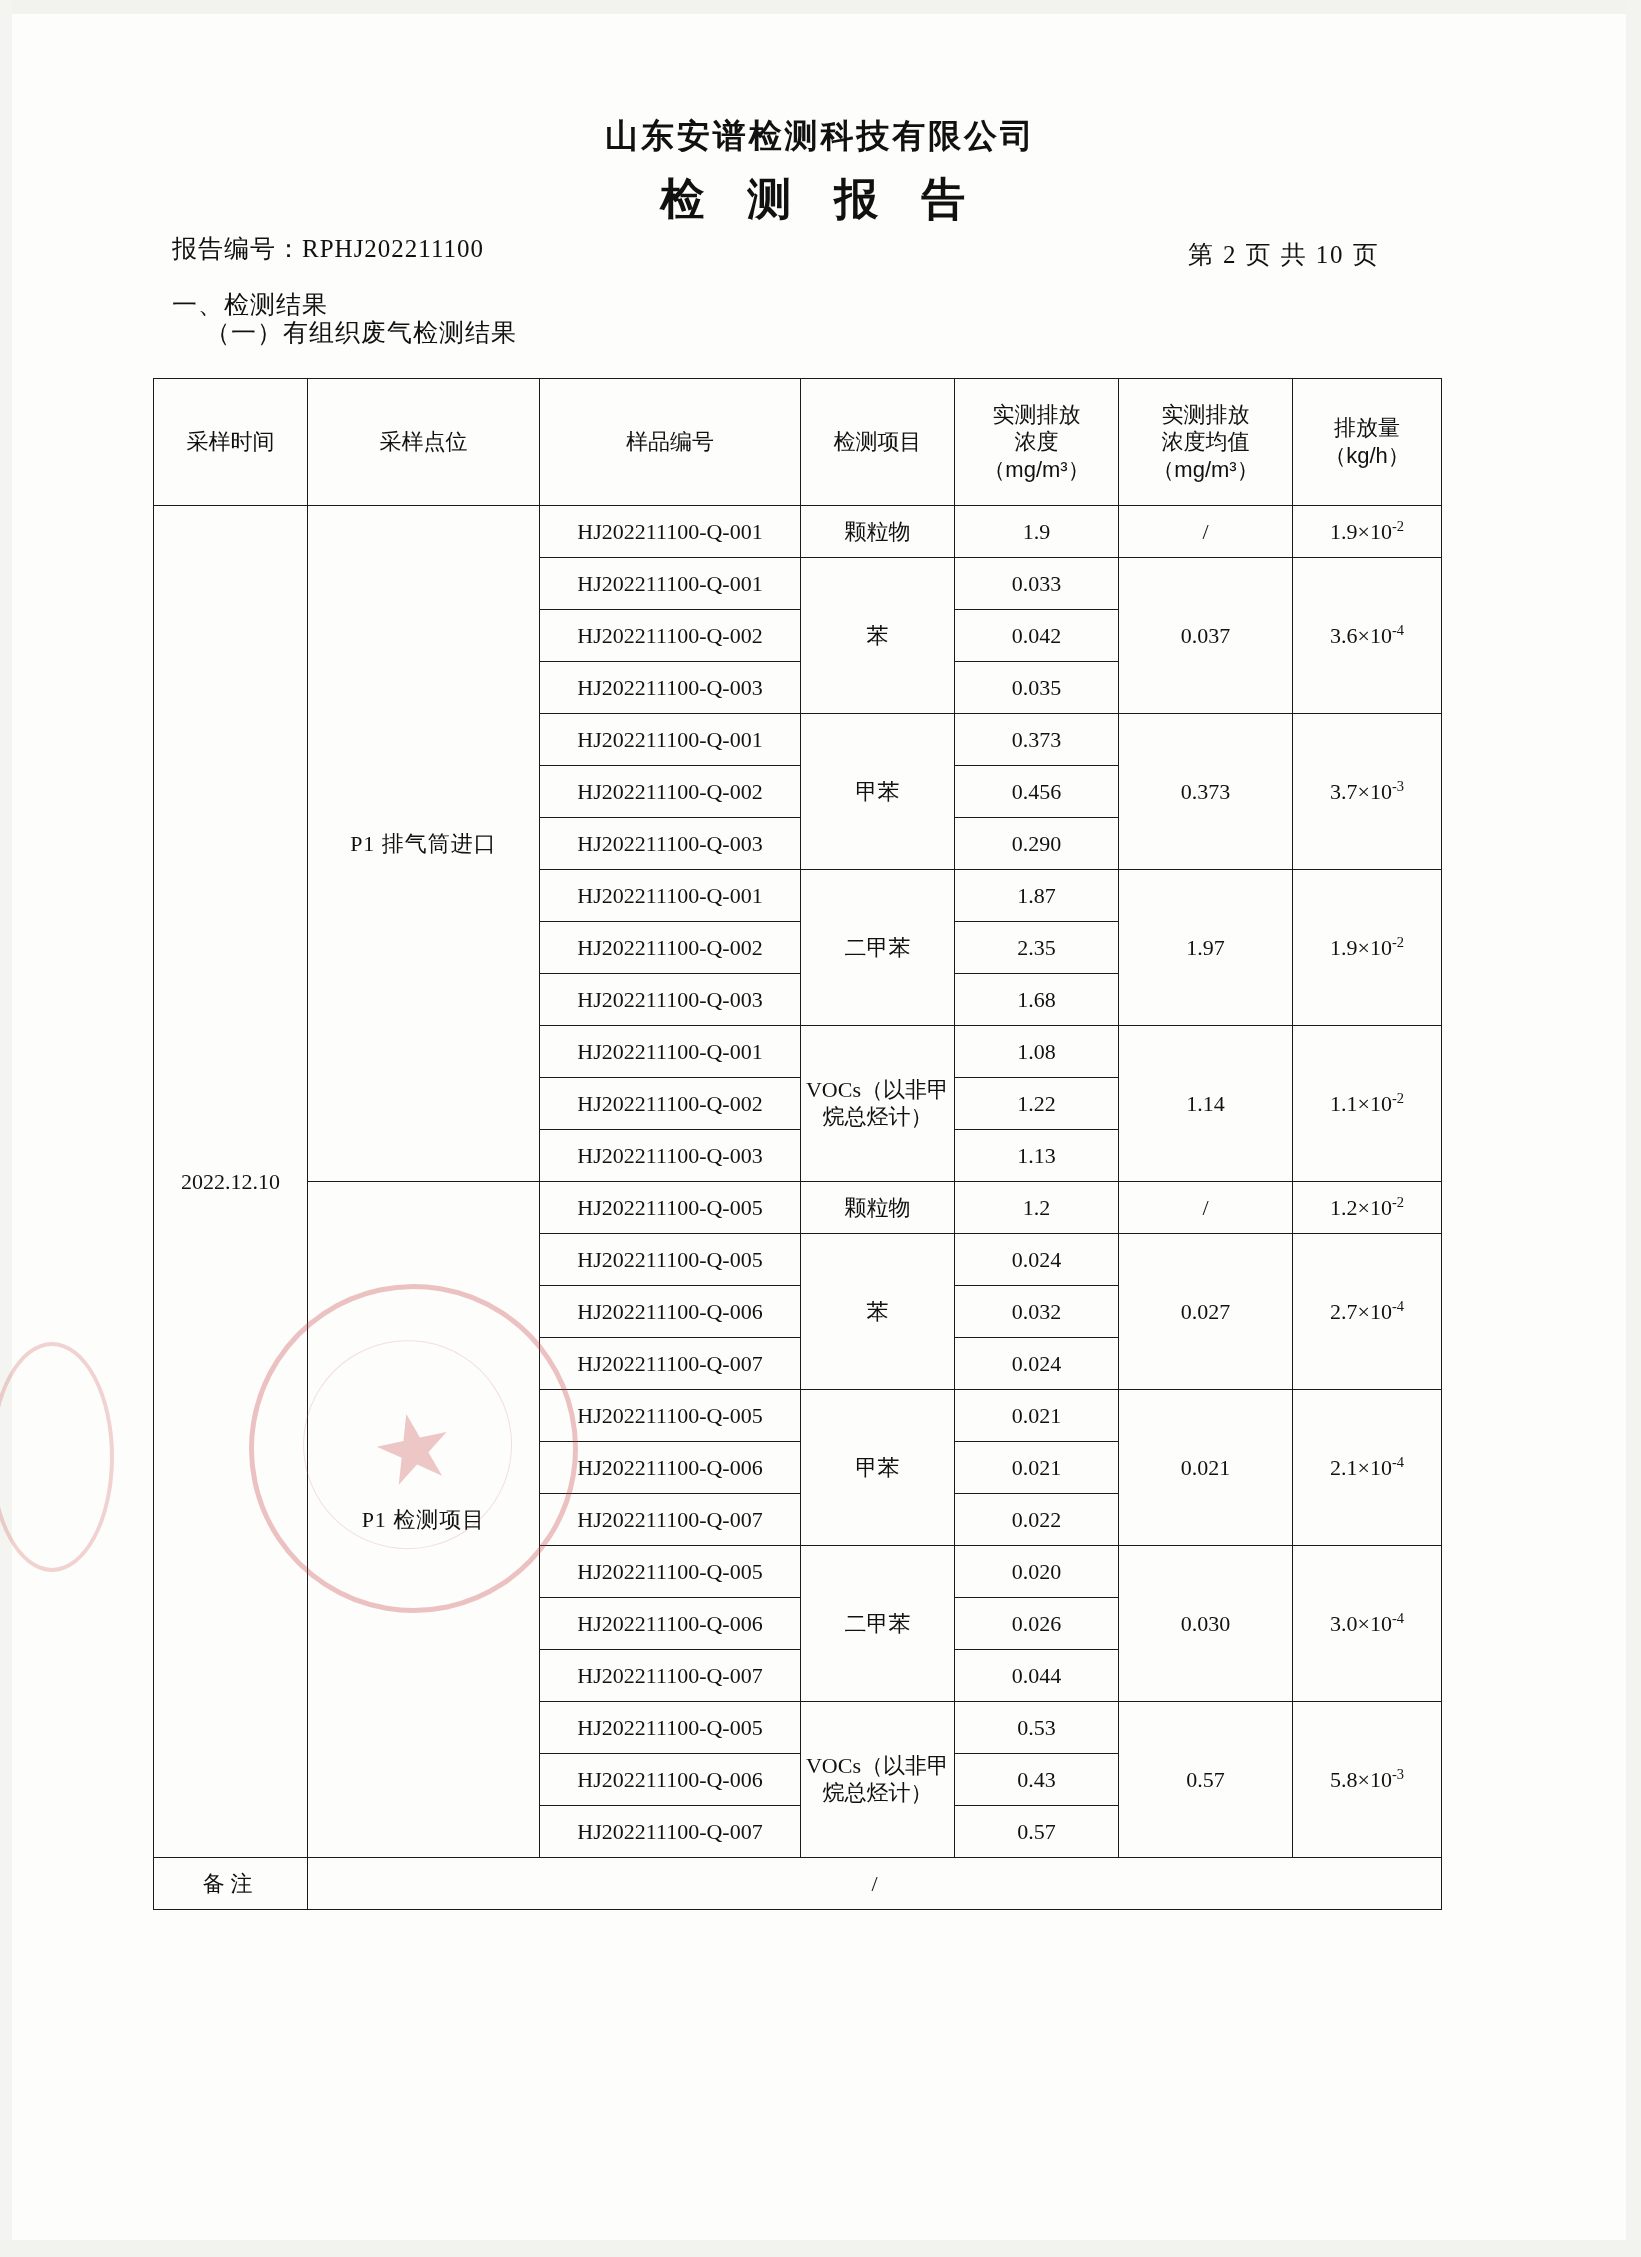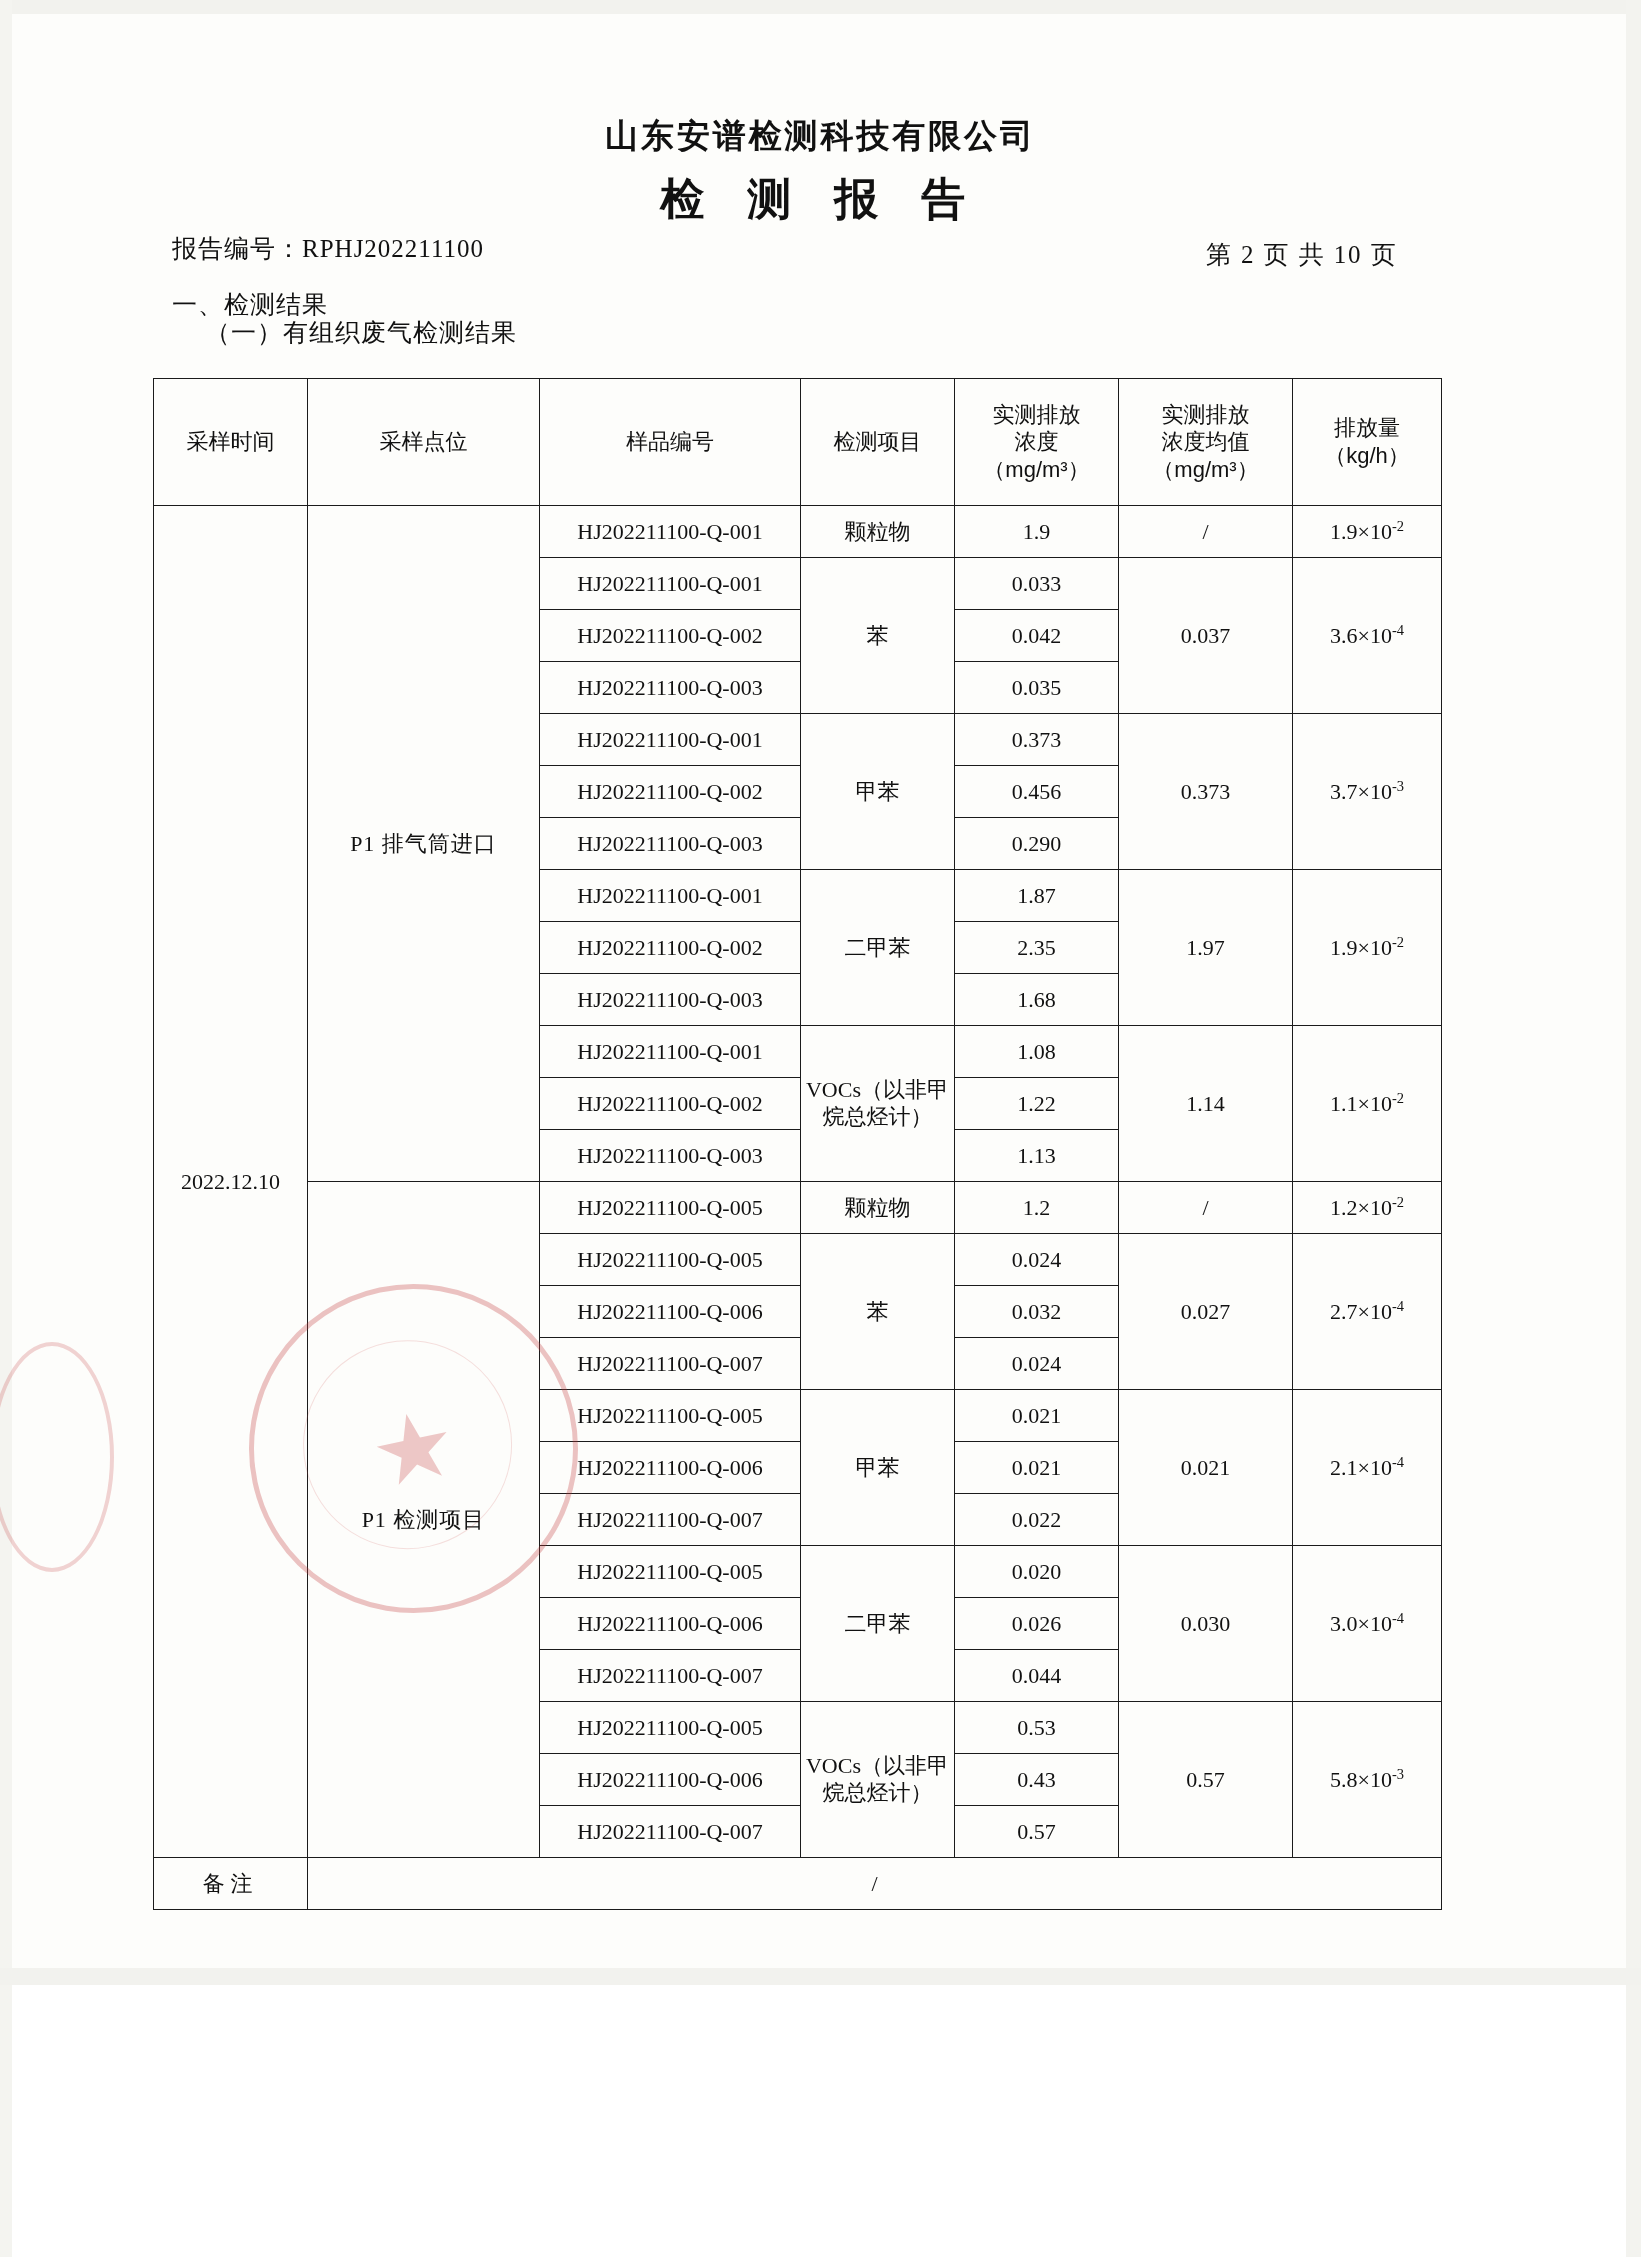--- a/index.html
+++ b/index.html
@@ -7,21 +7,21 @@
     width:1641px;height:2257px;
     background:#ffffff;
     font-family:"Liberation Serif", serif;
     color:#111;
     position:relative;
     overflow:hidden;
   }
   .page{
     position:absolute;
     left:0;top:0;
-    width:1641px;height:1985px;
+    width:1641px;height:2257px;
     background:#fdfdfb;
     border-radius:12px;
   }
   
   .scan-edge-top{position:absolute;left:0;top:0;width:1641px;height:13.5px;background:#f2f2ee;}
   .scan-edge-left{position:absolute;left:0;top:0;width:11.6px;height:2257px;background:#f4f4f0;}
   .scan-edge-right{position:absolute;right:0;top:0;width:15.4px;height:2257px;background:#f3f3ef;}
   .scan-edge-bottom{position:absolute;left:0;bottom:0;width:1641px;height:17.4px;background:#f2f2ee;}
 
   .company{
@@ -35,21 +35,21 @@
     text-align:center;
     font-size:44px;font-weight:bold;letter-spacing:15.4px;
     font-family:"Liberation Sans", sans-serif;
   }
   .report-no{
     position:absolute;top:232px;left:172px;
     font-size:25px;letter-spacing:1px;
   }
   .page-no{
     position:absolute;top:238px;left:1188px;
-    font-size:25px;letter-spacing:1.9px;margin-left:18px;
+    font-size:25px;letter-spacing:1.9px;
   }
   .sec1{
     position:absolute;top:288px;left:172px;
     font-size:25px;letter-spacing:1px;
   }
   .sec2{
     position:absolute;top:316px;left:205px;
     font-size:25px;letter-spacing:1px;
   }
 

